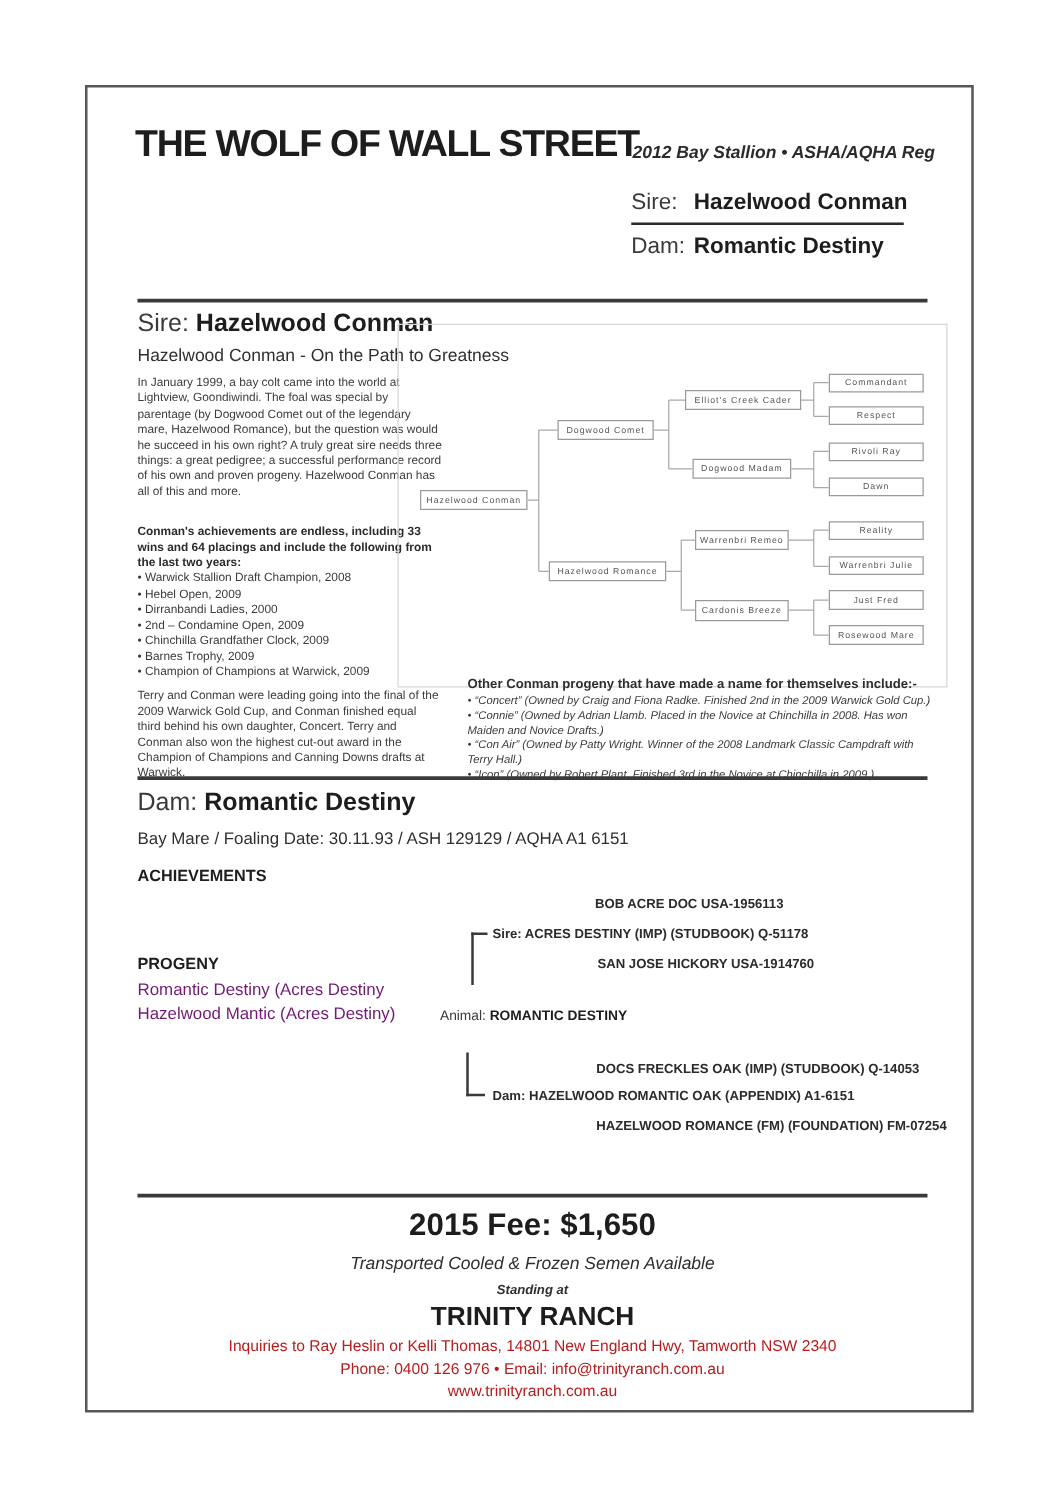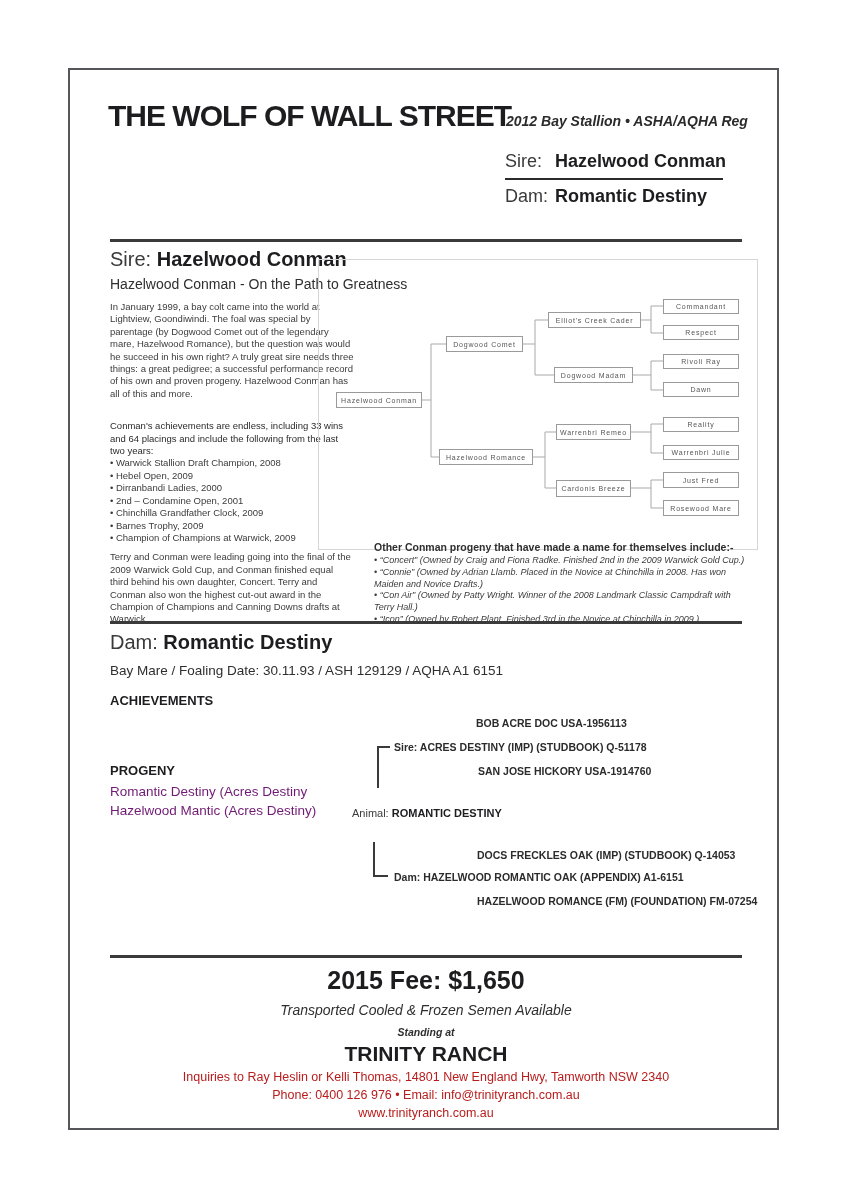--- a/index.html
+++ b/index.html
@@ -19,21 +19,21 @@
 
   .divider { position:absolute; left:110px; width:632px; height:3px; background:#3a3a3a; }
   .div1 { top:239px; } .div2 { top:621px; } .div3 { top:955px; }
 
   
   .sire-heading { position:absolute; left:110px; top:248px; font-size:20px; white-space:nowrap; color:#3a3a3a; }
   .sire-heading b { font-weight:bold; color:#1d1d1f; }
   .sire-subheading { position:absolute; left:110px; top:276px; font-size:14px; color:#2f2f2f; white-space:nowrap; }
   .sire-col { position:absolute; left:110px; top:301px; width:244px; font-size:9.5px; line-height:12.4px; color:#3b3b3b; }
   .sire-col p { margin-bottom:7px; }
-  .sire-col .bold-intro { font-weight:normal; color:#2b2b2b; margin-bottom:0;margin-top:20px; }
+  .sire-col .bold-intro { font-weight:bold; color:#2b2b2b; margin-bottom:0;margin-top:20px; }
   .sire-col ul { list-style:none; margin-bottom:7px; }
 
   
   .tree { position:absolute; left:318px; top:259px; width:440px; height:291px; border:1px solid #d6d6d6; }
   .tree svg { position:absolute; left:0; top:0; }
   .tnode { position:absolute; border:1px solid #9a9a9a; background:#fff; display:flex; align-items:center; justify-content:center; font-size:7px; letter-spacing:0.8px; color:#555; white-space:nowrap; }
   .n-root { left:17px;  top:132px; width:86px; height:16px; }
   .n-g2a  { left:127px; top:76px;  width:77px; height:16px; }
   .n-g2b  { left:120px; top:189px; width:94px; height:16px; }
   .n-g3a  { left:229px; top:52px;  width:93px; height:16px; }
@@ -107,21 +107,21 @@
   </div>
   <div class="sire-subheading">Hazelwood Conman - On the Path to Greatness</div>
 
   <div class="sire-col">
     <p>In January 1999, a bay colt came into the world at Lightview, Goondiwindi.  The foal was special by parentage (by Dogwood Comet out of the legendary mare, Hazelwood Romance), but the question was would he succeed in his own right? A truly great sire needs three things:  a great pedigree; a successful performance record of his own and proven progeny. Hazelwood Conman has all of this and more.</p>
     <p class="bold-intro">Conman's achievements are endless, including 33 wins and 64 placings and include the following from the last two years:</p>
     <ul>
       <li>• Warwick Stallion Draft Champion, 2008</li>
       <li>• Hebel Open, 2009</li>
       <li>• Dirranbandi Ladies, 2000</li>
-      <li>• 2nd – Condamine Open, 2001</li>
+      <li>• 2nd – Condamine Open, 2009</li>
       <li>• Chinchilla Grandfather Clock, 2009</li>
       <li>• Barnes Trophy, 2009</li>
       <li>• Champion of Champions at Warwick, 2009</li>
     </ul>
     <p>Terry and Conman were leading going into the final of the 2009 Warwick Gold Cup, and Conman finished equal third behind his own daughter, Concert. Terry and Conman also won the highest cut-out award in the Champion of Champions and Canning Downs drafts at Warwick.</p>
   </div>
 
   <div class="tree">
     <svg width="440" height="291">
       <g stroke="#a9a9a9" stroke-width="1" fill="none">

